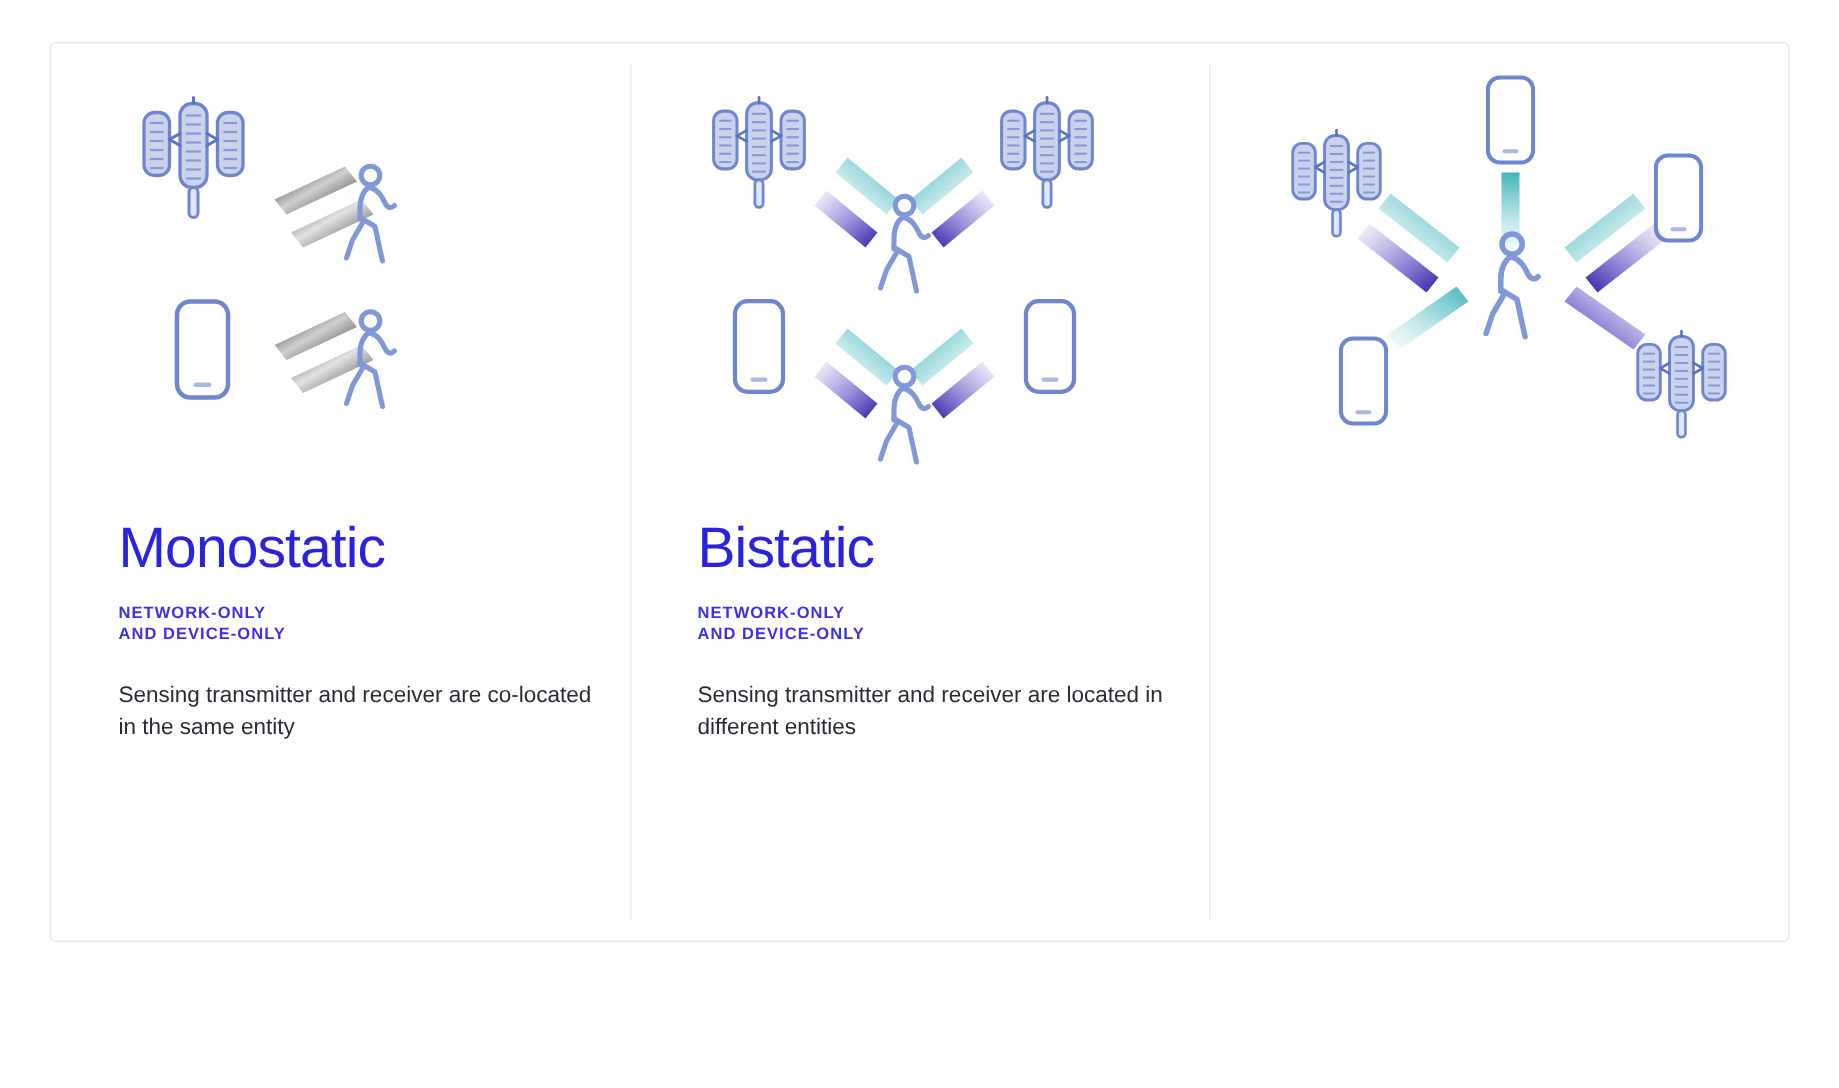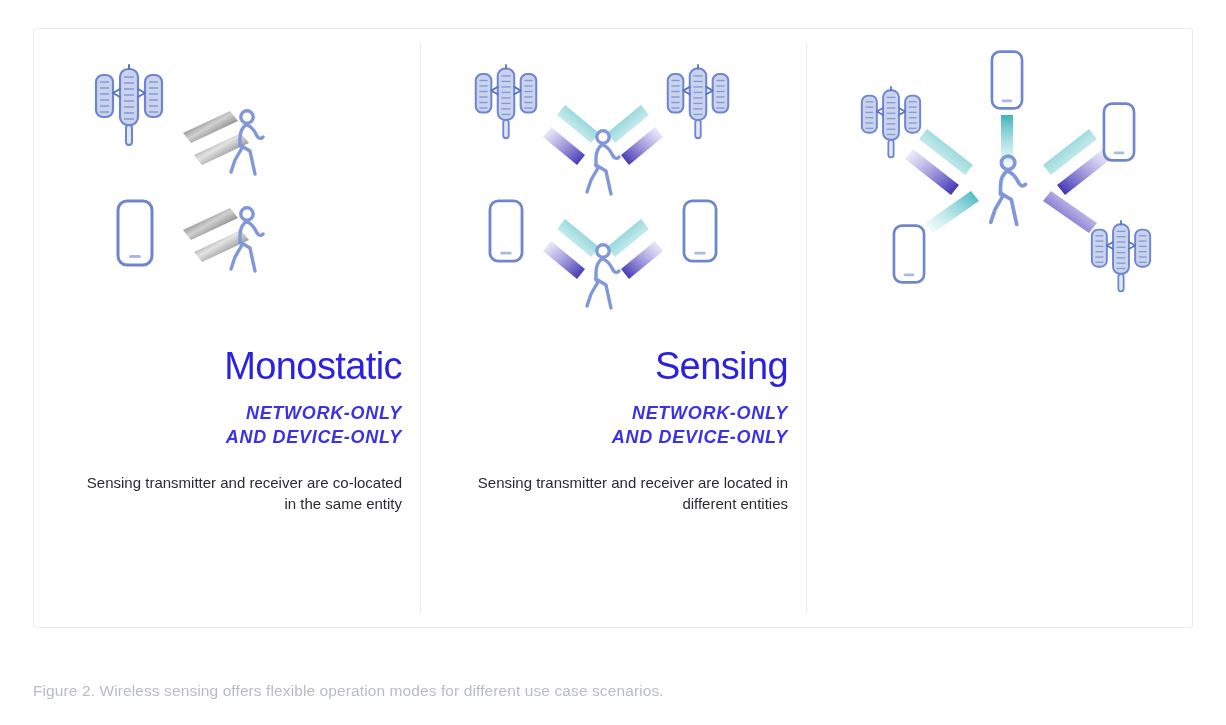--- a/index.html
+++ b/index.html
@@ -14,21 +14,20 @@
     font-family: "Liberation Sans", sans-serif;
     -webkit-font-smoothing: antialiased;
     overflow: hidden;
   }
 
   .figure-wrap {
     position: absolute;
     left: 0; top: 0;
     width: 1114px;
     height: 725px;
-    text-align: right;
   }
 
   
   .card {
     position: absolute;
     left: 33px;
     top: 28px;
     width: 1160px;
     height: 600px;
     box-sizing: border-box;
@@ -85,27 +84,26 @@
     color: #2b22e0;
     font-size: 38px;
     line-height: 1.02;
     font-weight: 400;
     letter-spacing: -0.6px;
     margin: 0 0 16px 0;
     white-space: nowrap;
   }
   .mode-subtitle {
     color: #3a32e3;
-    font-size: 18px;
+    font-size: 11px;
     font-weight: 700;
     letter-spacing: 0.7px;
     line-height: 1.33;
     margin: 0 0 22px 0;
     text-transform: uppercase;
-    font-style: italic;
   }
   .mode-desc {
     color: #2b2b33;
     font-size: 15px;
     line-height: 1.42;
     font-weight: 400;
     margin: 0;
     max-width: 330px;
   }
   .col-3 .mode-desc { max-width: 350px; }
@@ -294,21 +292,21 @@
               <polygon points="176,176 142,204 150,214 184,186" fill="url(#b-teal-r)"></polygon>
               <polygon points="190,198 156,226 164,236 198,208" fill="url(#b-blue-r)"></polygon>
             </g>
             <g>
               <use href="#pp-icon" x="113" y="199" width="48" height="72"></use>
             </g>
           </svg>
         </div>
 
         <div class="text-block">
-          <h2 class="mode-title">Sensing</h2>
+          <h2 class="mode-title">Bistatic</h2>
           <div class="mode-subtitle">
             <div>NETWORK-ONLY</div>
             <div>AND DEVICE-ONLY</div>
           </div>
           <p class="mode-desc">Sensing transmitter and receiver are located in different entities</p>
         </div>
 
       </div>
     </div>
 
@@ -383,15 +381,14 @@
             </g>
           </svg>
         </div>
 
 
       </div>
     </div>
 
   </div>
 
-  <div class="caption">Figure 2. Wireless sensing offers flexible operation modes for different use case scenarios.</div>
 
 </div>
 
 </body></html>

